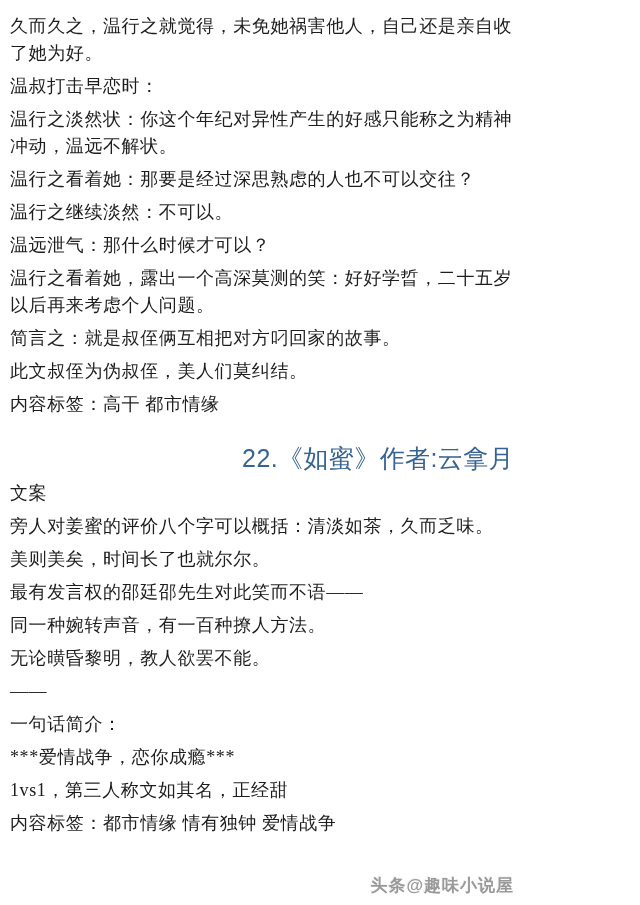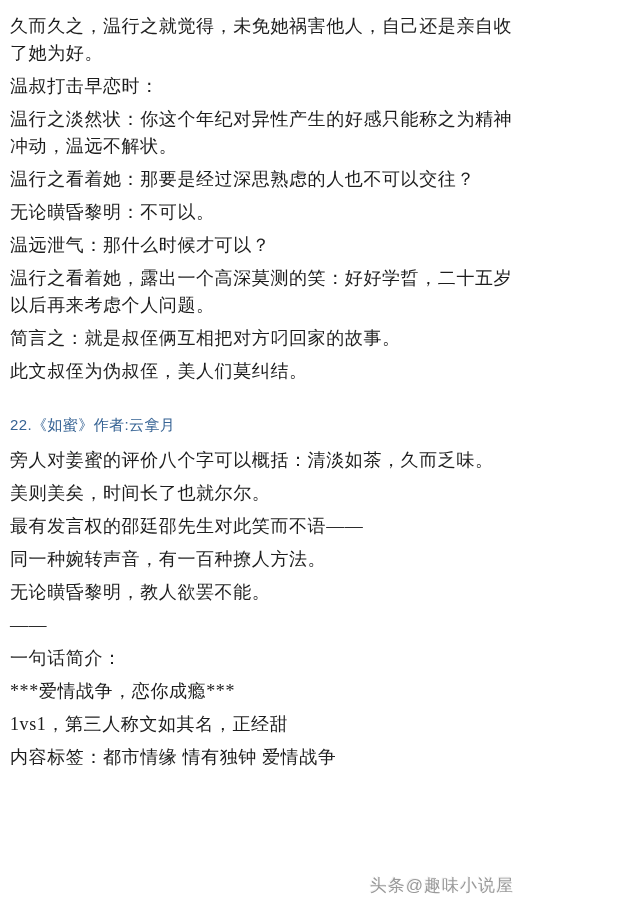--- a/index.html
+++ b/index.html
@@ -19,57 +19,60 @@
     padding: 13px 10px 15px 10px;
   }
   p.line {
     margin: 0 0 6px 0;
     font-size: 18px;
     line-height: 27px;
     letter-spacing: 0.6px;
   }
   p.heading {
     margin: 26px 0 8px 0;
-    font-size: 15px;
+    font-size: 25px;
     line-height: 28px;
     letter-spacing: 0.4px;
     color: var(--heading-color, #366394);
     font-family: "Liberation Sans", "DejaVu Sans", sans-serif;
+    text-align: right;
   }
   .watermark {
     position: absolute;
     right: 10px;
     bottom: 8px;
     font-family: "Liberation Sans", "DejaVu Sans", sans-serif;
     font-size: 17px;
-    font-weight: normal;
+    font-weight: bold;
     letter-spacing: 1px;
     color: var(--watermark-color, #999999);
     text-shadow: 2px 2px 0 #ffffff, -1px -1px 0 #f2f2f2;
   }
 </style>
 </head>
 <body>
 
 <div class="page">
 
   <div>
     <p class="line">久而久之，温行之就觉得，未免她祸害他人，自己还是亲自收了她为好。</p>
     <p class="line">温叔打击早恋时：</p>
     <p class="line">温行之淡然状：你这个年纪对异性产生的好感只能称之为精神冲动，温远不解状。</p>
     <p class="line">温行之看着她：那要是经过深思熟虑的人也不可以交往？</p>
-    <p class="line">无论曂昏黎明：不可以。</p>
+    <p class="line">温行之继续淡然：不可以。</p>
     <p class="line">温远泄气：那什么时候才可以？</p>
     <p class="line">温行之看着她，露出一个高深莫测的笑：好好学晢，二十五岁以后再来考虑个人问题。</p>
     <p class="line">简言之：就是叔侄俩互相把对方叼回家的故事。</p>
     <p class="line">此文叔侄为伪叔侄，美人们莫纠结。</p>
+    <p class="line">内容标签：高干 都市情缘</p>
   </div>
 
   <div>
     <p class="heading">22.《如蜜》作者:云拿月</p>
+    <p class="line">文案</p>
     <p class="line">旁人对姜蜜的评价八个字可以概括：清淡如茶，久而乏味。</p>
     <p class="line">美则美矣，时间长了也就尔尔。</p>
     <p class="line">最有发言权的邵廷邵先生对此笑而不语——</p>
     <p class="line">同一种婉转声音，有一百种撩人方法。</p>
     <p class="line">无论曂昏黎明，教人欲罢不能。</p>
     <p class="line">——</p>
     <p class="line">一句话简介：</p>
     <p class="line">***爱情战争，恋你成瘾***</p>
     <p class="line">1vs1，第三人称文如其名，正经甜</p>
     <p class="line">内容标签：都市情缘 情有独钟 爱情战争</p>

